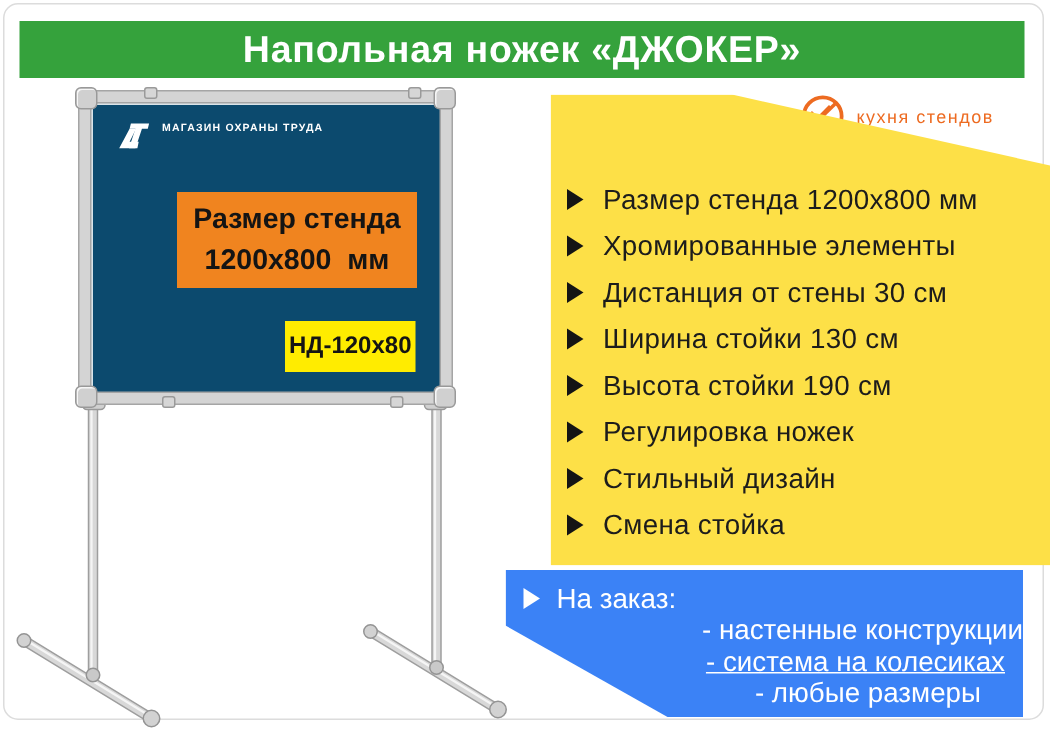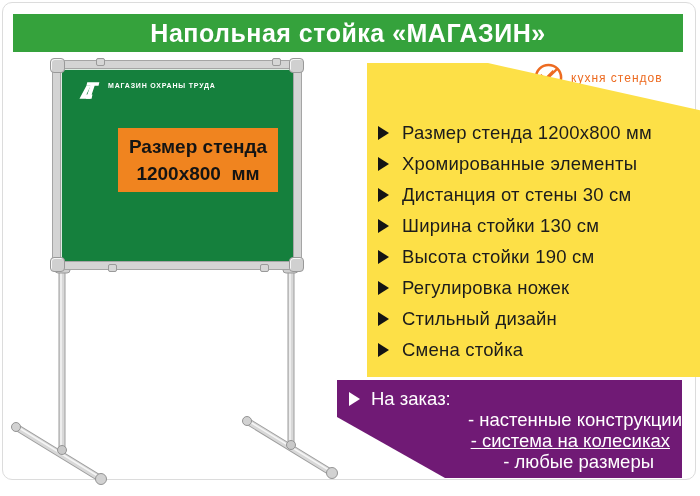--- a/index.html
+++ b/index.html
@@ -14,21 +14,21 @@
     display:flex;align-items:center;justify-content:center;}
   .header span{color:#fff;font-size:25px;font-weight:bold;letter-spacing:.5px;}
 
   
   .brand{position:absolute;left:533px;top:62px;display:flex;align-items:center;gap:7px;}
   .brand-name{color:#ed6b21;font-size:12px;letter-spacing:1px;}
 
   
   .illustration{position:absolute;left:0;top:0;width:340px;height:496px;}
   .legs-svg{position:absolute;left:0;top:0;}
-  .board{position:absolute;left:53px;top:61px;width:248px;height:208px;background:#15803d;
+  .board{position:absolute;left:53px;top:61px;width:248px;height:208px;background:#0c4a6e;
     border:7px solid #d4d4d4;border-radius:9px;
     box-shadow:0 0 0 1px #a5a5a5, inset 0 0 0 1px #a5a5a5, inset 2px 2px 0 rgba(255,255,255,.85);}
   .corner{position:absolute;width:15px;height:15px;background:#d0d0d0;border:1px solid #999;
     border-radius:4px;box-shadow:inset 1px 1px 0 rgba(255,255,255,.8);}
   .corner.tl{left:-10px;top:-10px;} .corner.tr{right:-10px;top:-10px;}
   .corner.bl{left:-10px;bottom:-10px;} .corner.br{right:-10px;bottom:-10px;}
   .clip{position:absolute;width:9px;height:8px;background:#d6d6d6;border:1px solid #9a9a9a;border-radius:2px;}
   .clip.t1{left:36px;top:-10px;} .clip.t2{left:212px;top:-10px;}
   .clip.b1{left:48px;bottom:-10px;} .clip.b2{left:200px;bottom:-10px;}
   .board-logo{position:absolute;left:16px;top:10px;display:flex;align-items:flex-start;gap:6px;}
@@ -43,38 +43,38 @@
   .panel{position:absolute;left:337px;top:63px;width:336px;height:314px;background:#fde047;
     clip-path:polygon(0 0,121px 0,345px 50px,345px 314px,0 314px);margin-left:30px;}
   .feature-list{position:absolute;left:11px;top:54px;right:6px;}
   .feature-row{display:flex;align-items:center;height:31px;}
   .tri{width:0;height:0;border-top:7px solid transparent;border-bottom:7px solid transparent;
     border-left:11px solid #141414;margin-right:13px;flex:none;}
   .tri.white{border-left-color:#fff;}
   .feature-text{font-size:18.5px;color:#1c1c1c;letter-spacing:.2px;}
 
   
-  .order-box{position:absolute;left:337px;top:380px;width:345px;height:98px;background:#701a75;
+  .order-box{position:absolute;left:337px;top:380px;width:345px;height:98px;background:#3b82f6;
     clip-path:polygon(0 0,345px 0,345px 98px,108px 98px,0 37px);padding-top:8px;color:#fff;}
   .order-title-row{display:flex;align-items:center;height:21px;padding-left:12px;}
   .order-title-row .tri{margin-right:11px;}
   .order-line{height:21px;line-height:21px;font-size:18.5px;text-align:right;}
   .order-line.l2{margin-left:36px;}
   .order-line.l3{text-align:right;padding-right:12px;text-decoration:underline;}
   .order-line.l4{text-align:right;padding-right:28px;}
   .order-title{font-size:18.5px;}
 </style>
 </head>
 <body>
 
 <div class="card">
   <div class="card-border"></div>
 
   <div class="header">
-    <span>Напольная стойка «МАГАЗИН»</span>
+    <span>Напольная ножек «ДЖОКЕР»</span>
   </div>
 
   <div class="illustration">
     <svg class="legs-svg" width="340" height="496" viewBox="0 0 340 496">
       <g stroke-linecap="round" fill="none">
 
         <g stroke="#9e9e9e" stroke-width="7">
           <path d="M62 266 V451"></path>
             <path d="M291 266 V443"></path>
           <path d="M16 427 L101 479"></path>
@@ -124,20 +124,21 @@
           <path d="M13 5 H27 L26 9 H21.5 L16.5 24 H11.5 L16.5 9 H12 Z" fill="#fff"></path>
         </svg>
         <span class="board-logo-text">МАГАЗИН ОХРАНЫ ТРУДА</span>
       </div>
 
       <div class="size-box">
         <div>Размер стенда</div>
         <div>1200x800  мм</div>
       </div>
 
+      <div class="model-box">НД-120x80</div>
     </div>
   </div>
 
   <div class="brand">
     <svg width="31" height="31" viewBox="0 0 32 32">
       <circle cx="16" cy="16" r="13" fill="none" stroke="#ed6b21" stroke-width="2.6"></circle>
       <line x1="6.5" y1="25" x2="25.5" y2="6.5" stroke="#ed6b21" stroke-width="2.4"></line>
       <path d="M21 9 L13 17" stroke="#ed6b21" stroke-width="2" fill="none"></path>
       <path d="M8 13 L14 19" stroke="#ed6b21" stroke-width="1.6" fill="none"></path>
       <path d="M9 16.5 L14.5 20" stroke="#ed6b21" stroke-width="1.6" fill="none"></path>

